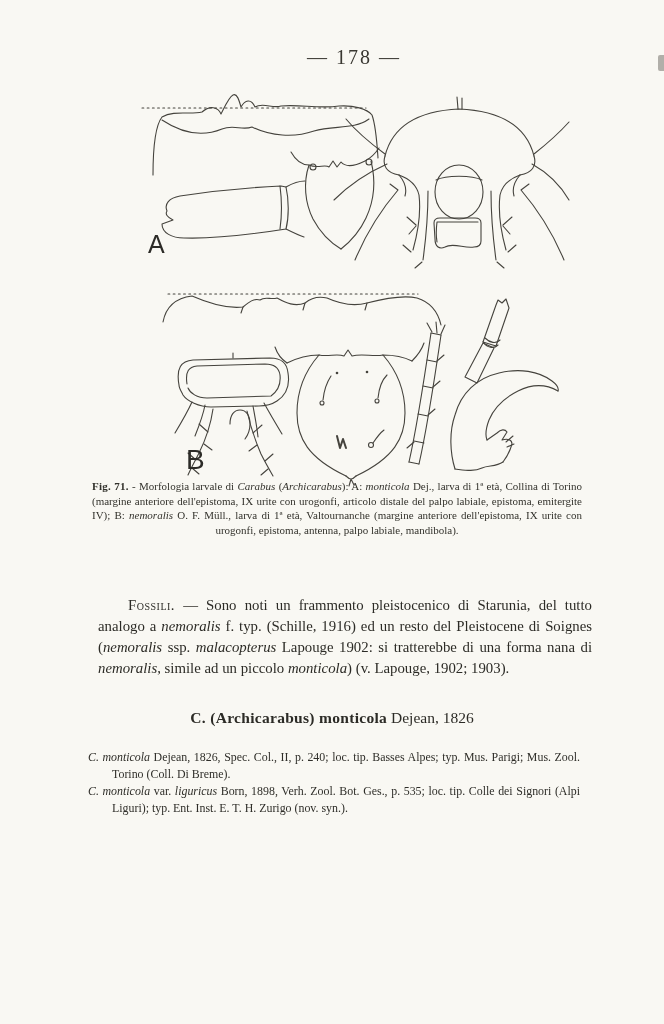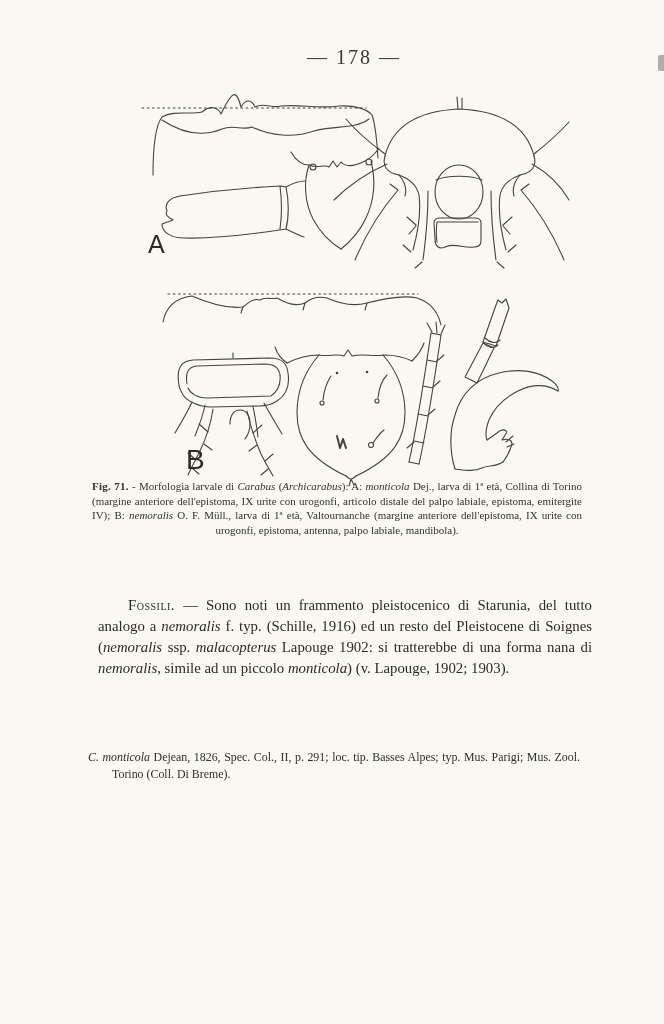--- a/index.html
+++ b/index.html
@@ -158,20 +158,22 @@
         <path d="M360,170 L367,164 M361,175 L368,172"></path>
       </g>
     </svg>
     <div class="fig-label label-b">B</div>
   </div>
 
   <p class="caption"><b>Fig. 71.</b><span> - Morfologia larvale di </span><i>Carabus</i><span> (</span><i>Archicarabus</i><span>): A: </span><i>monticola</i><span> Dej., larva di 1ª età, Collina di Torino (margine anteriore dell'epistoma, IX urite con urogonfi, articolo distale del palpo labiale, epistoma, emitergite IV); B: </span><i>nemoralis</i><span> O. F. Müll., larva di 1ª età, Valtournanche (margine anteriore dell'epistoma, IX urite con urogonfi, epistoma, antenna, palpo labiale, mandibola).</span></p>
 
   <p class="fossili"><span class="sc">Fossili.</span><span> — Sono noti un frammento pleistocenico di Starunia, del tutto analogo a </span><i>nemoralis</i><span> f. typ. (Schille, 1916) ed un resto del Pleistocene di Soignes (</span><i>nemoralis</i><span> ssp. </span><i>malacopterus</i><span> Lapouge 1902: si tratterebbe di una forma nana di </span><i>nemoralis</i><span>, simile ad un piccolo </span><i>monticola</i><span>) (v. Lapouge, 1902; 1903).</span></p>
 
+  <h3 class="heading"><b>C. (Archicarabus) monticola</b><span> Dejean, 1826</span></h3>
 
   <div class="synonymy">
-    <p class="syn-entry"><i>C. monticola</i><span> Dejean, 1826, Spec. Col., II, p. 291; loc. tip. Basses Alpes; typ. Mus. Parigi; Mus. Zool. Torino (Coll. Di Breme).</span><i></i><span></span></p>
+    <p class="syn-entry"><i>C. monticola</i><span> Dejean, 1826, Spec. Col., II, p. 240; loc. tip. Basses Alpes; typ. Mus. Parigi; Mus. Zool. Torino (Coll. Di Breme).</span><i></i><span></span></p>
+    <p class="syn-entry"><i>C. monticola</i><span> var. </span><i>liguricus</i><span> Born, 1898, Verh. Zool. Bot. Ges., p. 535; loc. tip. Colle dei Signori (Alpi Liguri); typ. Ent. Inst. E. T. H. Zurigo (nov. syn.).</span></p>
   </div>
 
   <div class="edge-artifact"></div>
 
 </div>
 
 </body></html>

